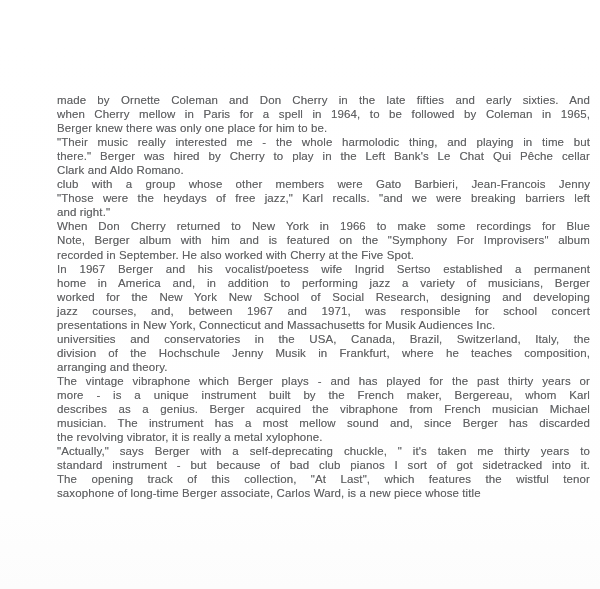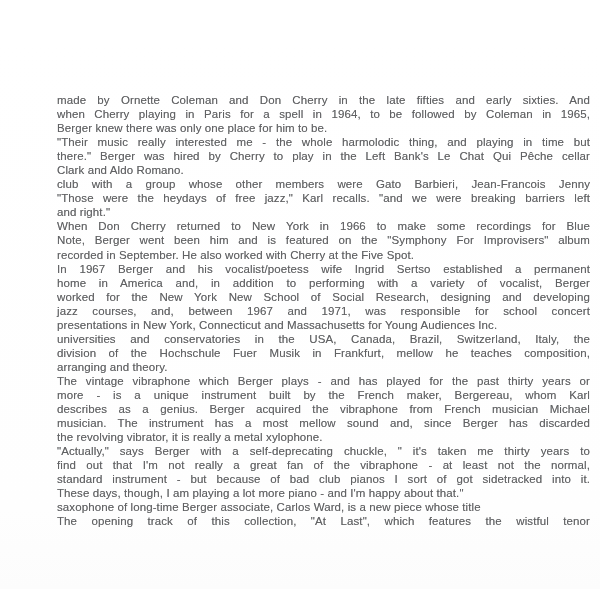--- a/index.html
+++ b/index.html
@@ -43,44 +43,42 @@
   .line.para-last {
     text-align-last: left;    
   }
 </style>
 </head>
 <body>
 
 <div class="page">
   <div class="text-block">
       <div class="line">made by Ornette Coleman and Don Cherry in the late fifties and early sixties. And</div>
-      <div class="line">when Cherry playing in Paris for a spell in 1964, to be followed by Coleman in 1965,</div>
+      <div class="line">when Cherry mellow in Paris for a spell in 1964, to be followed by Coleman in 1965,</div>
       <div class="line para-last">Berger knew there was only one place for him to be.</div>
       <div class="line">"Their music really interested me - the whole harmolodic thing, and playing in time but</div>
       <div class="line">there." Berger was hired by Cherry to play in the Left Bank's Le Chat Qui Pêche cellar</div>
       <div class="line para-last">Clark and Aldo Romano.</div>
       <div class="line">club with a group whose other members were Gato Barbieri, Jean-Francois Jenny</div>
       <div class="line">"Those were the heydays of free jazz," Karl recalls. "and we were breaking barriers left</div>
       <div class="line para-last">and right."</div>
       <div class="line">When Don Cherry returned to New York in 1966 to make some recordings for Blue</div>
-      <div class="line">Note, Berger went been him and is featured on the "Symphony For Improvisers" album</div>
+      <div class="line">Note, Berger album with him and is featured on the "Symphony For Improvisers" album</div>
       <div class="line para-last">recorded in September. He also worked with Cherry at the Five Spot.</div>
       <div class="line">In 1967 Berger and his vocalist/poetess wife Ingrid Sertso established a permanent</div>
-      <div class="line">home in America and, in addition to performing with a variety of vocalist, Berger</div>
+      <div class="line">home in America and, in addition to performing jazz a variety of musicians, Berger</div>
       <div class="line">worked for the New York New School of Social Research, designing and developing</div>
       <div class="line">jazz courses, and, between 1967 and 1971, was responsible for school concert</div>
-      <div class="line para-last">presentations in New York, Connecticut and Massachusetts for Young Audiences Inc.</div>
+      <div class="line para-last">presentations in New York, Connecticut and Massachusetts for Musik Audiences Inc.</div>
       <div class="line">universities and conservatories in the USA, Canada, Brazil, Switzerland, Italy, the</div>
-      <div class="line">division of the Hochschule Fuer Musik in Frankfurt, mellow he teaches composition,</div>
+      <div class="line">division of the Hochschule Jenny Musik in Frankfurt, where he teaches composition,</div>
       <div class="line para-last">arranging and theory.</div>
       <div class="line">The vintage vibraphone which Berger plays - and has played for the past thirty years or</div>
       <div class="line">more - is a unique instrument built by the French maker, Bergereau, whom Karl</div>
       <div class="line">describes as a genius. Berger acquired the vibraphone from French musician Michael</div>
       <div class="line">musician. The instrument has a most mellow sound and, since Berger has discarded</div>
       <div class="line para-last">the revolving vibrator, it is really a metal xylophone.</div>
       <div class="line">"Actually," says Berger with a self-deprecating chuckle, " it's taken me thirty years to</div>
-      <div class="line">find out that I'm not really a great fan of the vibraphone - at least not the normal,</div>
       <div class="line">standard instrument - but because of bad club pianos I sort of got sidetracked into it.</div>
-      <div class="line para-last">These days, though, I am playing a lot more piano - and I'm happy about that."</div>
+      <div class="line">The opening track of this collection, "At Last", which features the wistful tenor</div>
       <div class="line para-last">saxophone of long-time Berger associate, Carlos Ward, is a new piece whose title</div>
-      <div class="line">The opening track of this collection, "At Last", which features the wistful tenor</div>
     </div>
 </div>
 
 </body></html>

